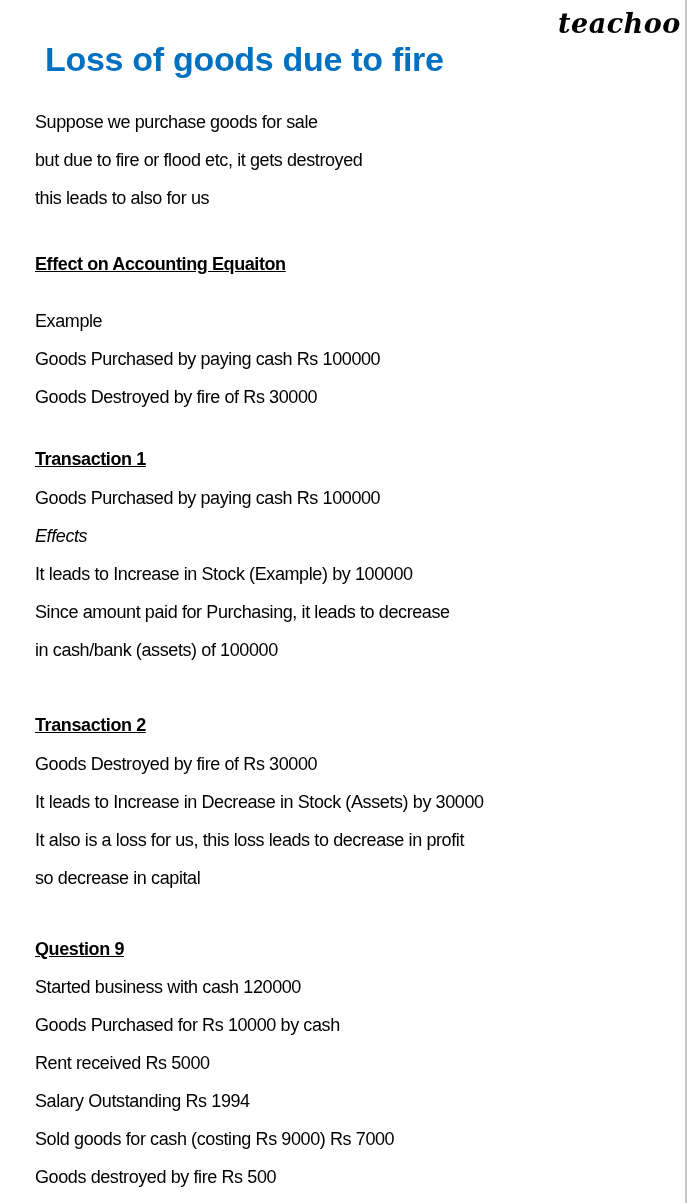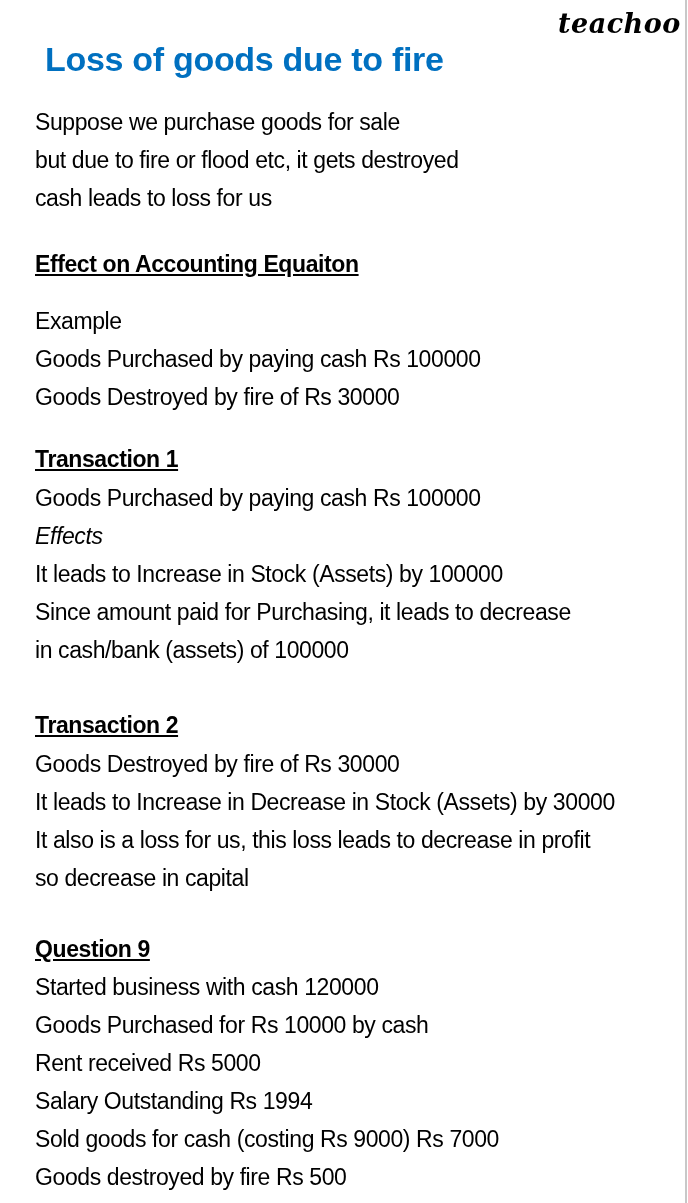--- a/index.html
+++ b/index.html
@@ -41,51 +41,51 @@
       margin: 8px;
       font-family: "Liberation Sans", sans-serif;
       font-weight: bold;
       font-size: 34px;
       letter-spacing: -0.3px;
       color: var(--accent);
     }
     .line {
       position: absolute;
       left: 35px;
-      font-size: 23px;
+      font-size: 18px;
       line-height: 30px;
       white-space: nowrap;
       letter-spacing: -0.4px;
     }
     .bold { font-weight: bold; text-decoration: underline; }
     .italic { font-style: italic; text-align: right; }
   </style>
 </head>
 <body>
 
 <div class="right-rule"></div>
 
 <div class="logo">teachoo</div>
 
 <h1 class="title">Loss of goods due to fire</h1>
 
 <div class="line" style="top:107px">Suppose we purchase goods for sale</div>
 <div class="line" style="top:145px">but due to fire or flood etc, it gets destroyed</div>
-<div class="line" style="top:183px">cash leads to loss for us</div>
+<div class="line" style="top:183px">this leads to also for us</div>
 
 <div class="line bold" style="top:249px">Effect on Accounting Equaiton</div>
 
 <div class="line" style="top:306px">Example</div>
 <div class="line" style="top:344px">Goods Purchased by paying cash Rs 100000</div>
 <div class="line" style="top:382px">Goods Destroyed by fire of Rs 30000</div>
 
 <div class="line bold" style="top:444px">Transaction 1</div>
 <div class="line" style="top:483px">Goods Purchased by paying cash Rs 100000</div>
 <div class="line italic" style="top:521px">Effects</div>
-<div class="line" style="top:559px">It leads to Increase in Stock (Assets) by 100000</div>
+<div class="line" style="top:559px">It leads to Increase in Stock (Example) by 100000</div>
 <div class="line" style="top:597px">Since amount paid for Purchasing, it leads to decrease</div>
 <div class="line" style="top:635px">in cash/bank (assets) of 100000</div>
 
 <div class="line bold" style="top:710px">Transaction 2</div>
 <div class="line" style="top:749px">Goods Destroyed by fire of Rs 30000</div>
 <div class="line" style="top:787px">It leads to Increase in Decrease in Stock (Assets) by 30000</div>
 <div class="line" style="top:825px">It also is a loss for us, this loss leads to decrease in profit</div>
 <div class="line" style="top:863px">so decrease in capital</div>
 
 <div class="line bold" style="top:934px">Question 9</div>

